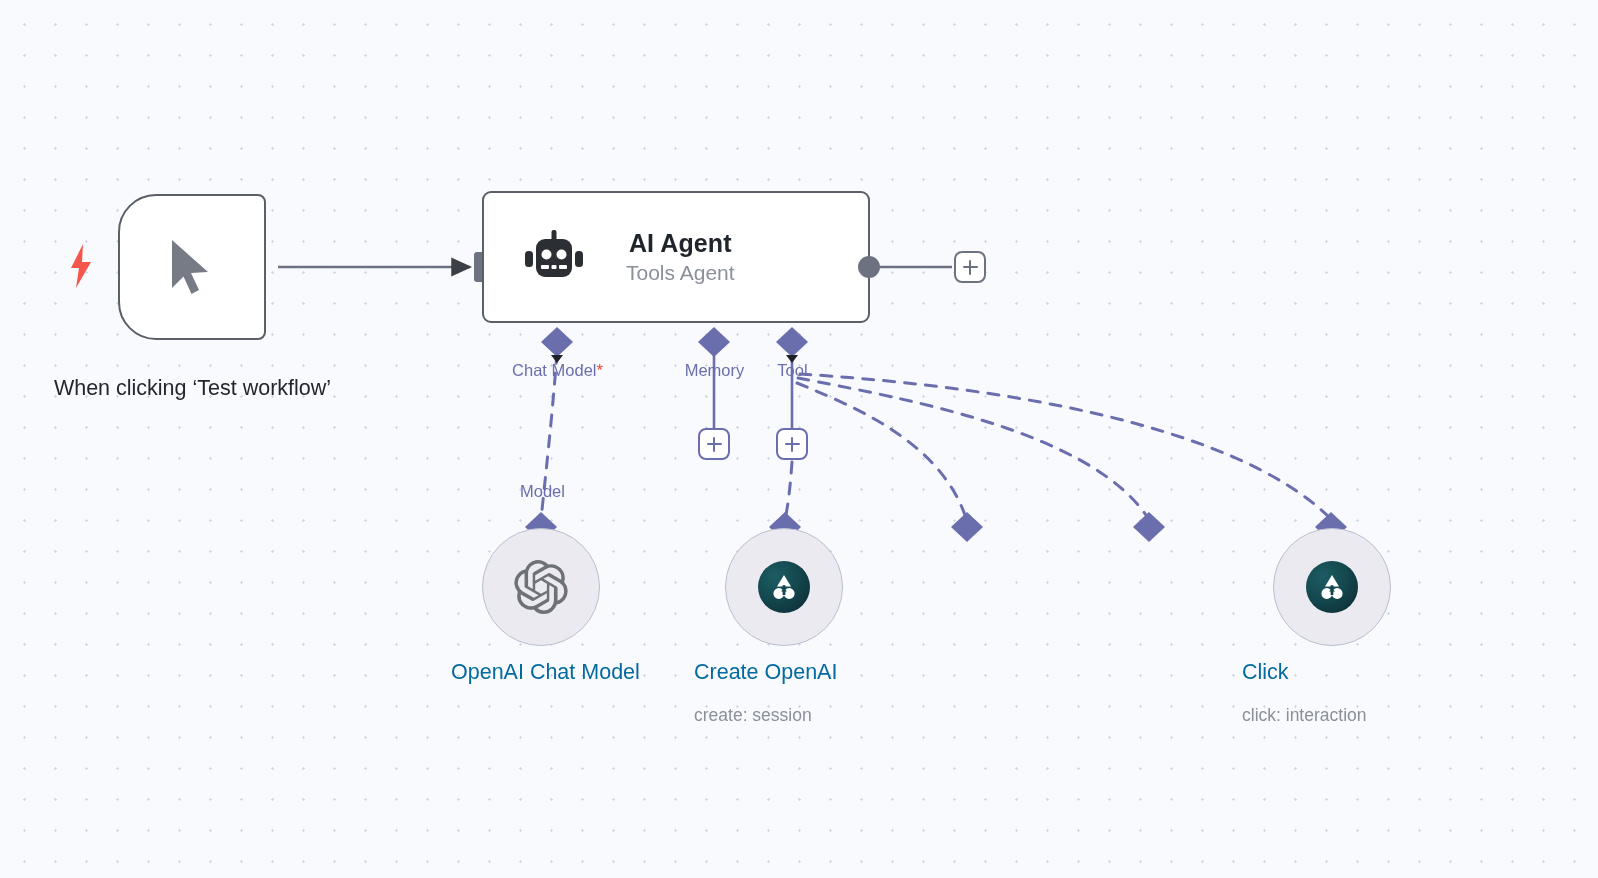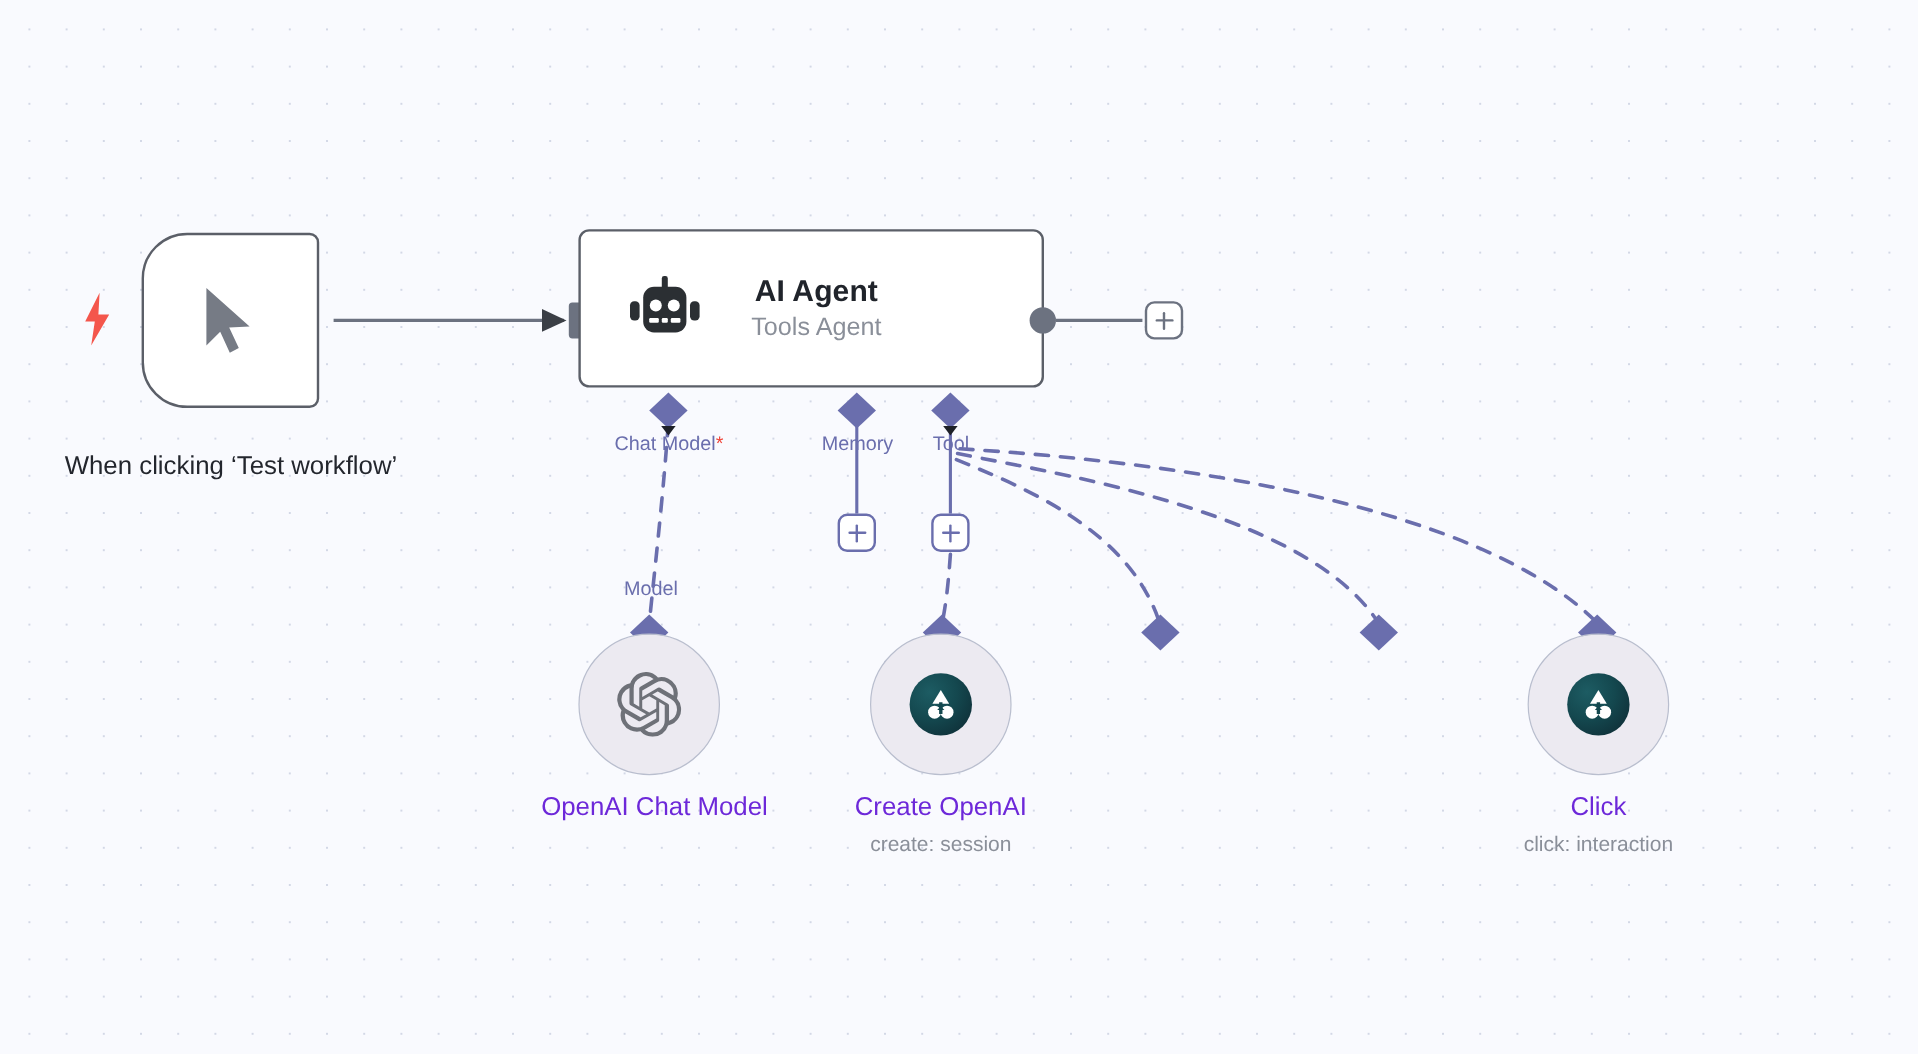--- a/index.html
+++ b/index.html
@@ -78,25 +78,25 @@
   #lbl-model     { left:440px; top:466px; width:205px;margin-top:16px; }
 
   
   .sub-node { position:absolute; width:180px; }
   .sub-circle {
     position:relative; width:118px; height:118px; margin:0 auto;
     border-radius:50%; background:#eceaf1; border:1.8px solid #b9bece;
     display:flex; align-items:center; justify-content:center;
   }
   .sub-title {
-    margin-top:14px; text-align:center; font-size:21.5px;
-    color:#6d28d9; white-space:nowrap;
+    margin-top:14px; font-size:21.5px;
+    color:#0369a1; white-space:nowrap;
   }
   .sub-sub {
-    margin-top:8px; text-align:center; font-size:17.5px; color:#8a8f99;
+    margin-top:20px; text-align:left; font-size:17.5px; color:#8a8f99;
     white-space:nowrap;
   }
   .airtop-badge {
     width:52px; height:52px; border-radius:50%;
     background:radial-gradient(circle at 32% 30%, #1d5c63 0%, #14484f 45%, #0d2730 100%);
     display:flex; align-items:center; justify-content:center;
   }
   .openai-logo { width:54px; height:54px; }
 
   #node-openai  { left:451px; top:528px; }

